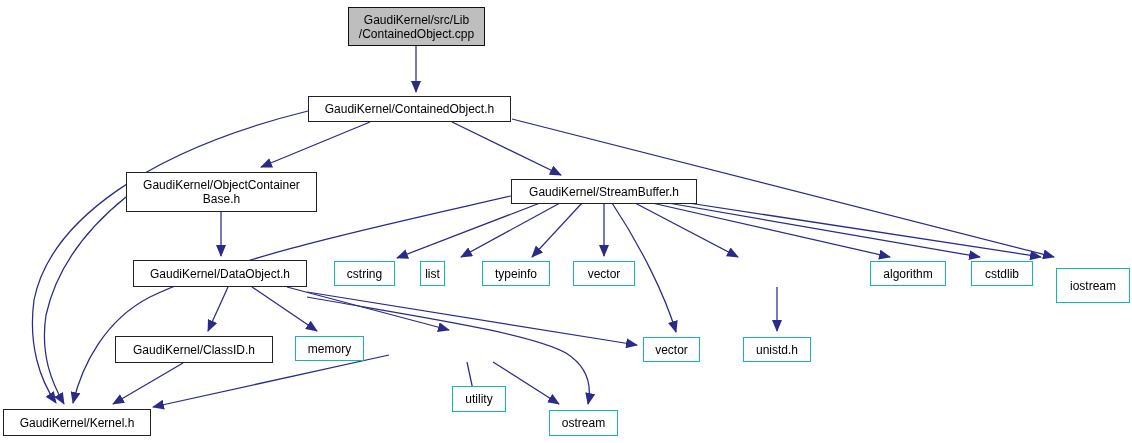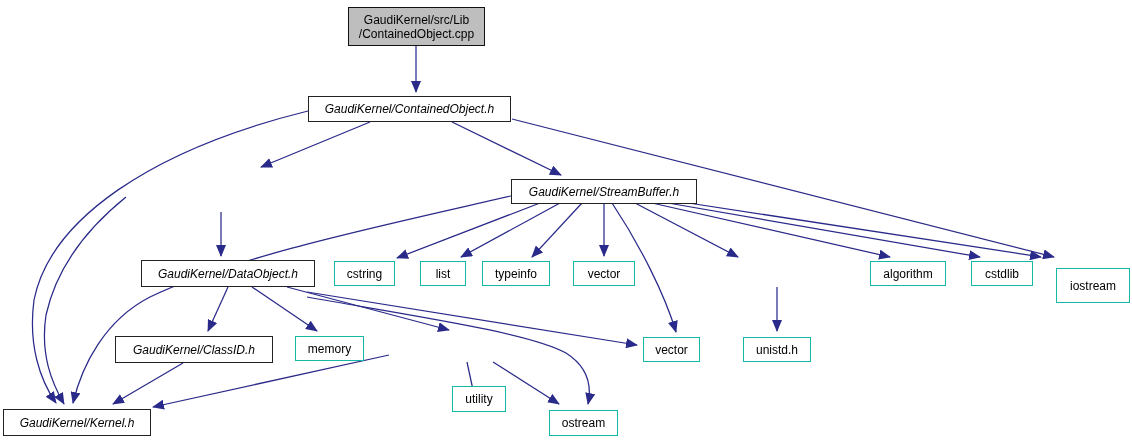--- a/index.html
+++ b/index.html
@@ -16,21 +16,21 @@
     display:flex;align-items:center;justify-content:center;
     box-sizing:border-box;
     text-align:center;
     white-space:pre-line;
     font-size:12px;line-height:14px;
     color:#000;
     background:#ffffff;
     padding:0 3px;
   }
   .node.focus{background:#bebebe;border:1.6px solid #111111;}
-  .node.internal{background:#ffffff;border:1.6px solid #222222;font-style:italic;}
+  .node.internal{background:#ffffff;border:1.6px solid #222222;}
   .node.system{background:#ffffff;border:1px solid #14b8a6;}
   .edge{fill:none;stroke:#2a2a8a;stroke-width:1.25;}
 </style>
 </head>
 <body>
 
 <div id="graph">
 
   <svg id="edges" width="1132" height="443" viewBox="0 0 1132 443">
     <defs>
@@ -63,24 +63,26 @@
     <path class="edge" d="M183,363 L113,404" marker-end="url(#arrow)"></path>
     <path class="edge" d="M389,355 L153,407" marker-end="url(#arrow)"></path>
     <path class="edge" d="M467,362 L476,404" marker-end="url(#arrow)"></path>
     <path class="edge" d="M493,362 L559,404" marker-end="url(#arrow)"></path>
     <path class="edge" d="M777,287 L777,331" marker-end="url(#arrow)"></path>
   </svg>
 
   <div class="node focus" style="left:348px;top:7px;width:137px;height:39px">GaudiKernel/src/Lib
 /ContainedObject.cpp</div>
   <div class="node internal" style="left:308px;top:96px;width:203px;height:26px">GaudiKernel/ContainedObject.h</div>
+  <div class="node internal" style="left:126px;top:172px;width:191px;height:40px">GaudiKernel/ObjectContainer
+Base.h</div>
   <div class="node internal" style="left:511px;top:179px;width:186px;height:25px">GaudiKernel/StreamBuffer.h</div>
-  <div class="node internal" style="left:141px;top:260px;width:174px;height:27px">GaudiKernel/DataObject.h</div>
+  <div class="node internal" style="left:133px;top:260px;width:174px;height:27px">GaudiKernel/DataObject.h</div>
   <div class="node system" style="left:334px;top:261px;width:61px;height:25px">cstring</div>
-  <div class="node system" style="left:420px;top:261px;width:46px;height:25px">list</div>
+  <div class="node system" style="left:420px;top:261px;width:25px;height:25px">list</div>
   <div class="node system" style="left:482px;top:261px;width:68px;height:25px">typeinfo</div>
   <div class="node system" style="left:573px;top:261px;width:62px;height:25px">vector</div>
   <div class="node system" style="left:870px;top:261px;width:76px;height:25px">algorithm</div>
   <div class="node system" style="left:971px;top:261px;width:62px;height:25px">cstdlib</div>
   <div class="node system" style="left:1056px;top:268px;width:74px;height:35px">iostream</div>
   <div class="node internal" style="left:115px;top:336px;width:158px;height:27px">GaudiKernel/ClassID.h</div>
   <div class="node system" style="left:295px;top:336px;width:69px;height:25px">memory</div>
   <div class="node system" style="left:643px;top:337px;width:57px;height:25px">vector</div>
   <div class="node system" style="left:743px;top:337px;width:68px;height:25px">unistd.h</div>
   <div class="node internal" style="left:3px;top:409px;width:148px;height:27px">GaudiKernel/Kernel.h</div>

